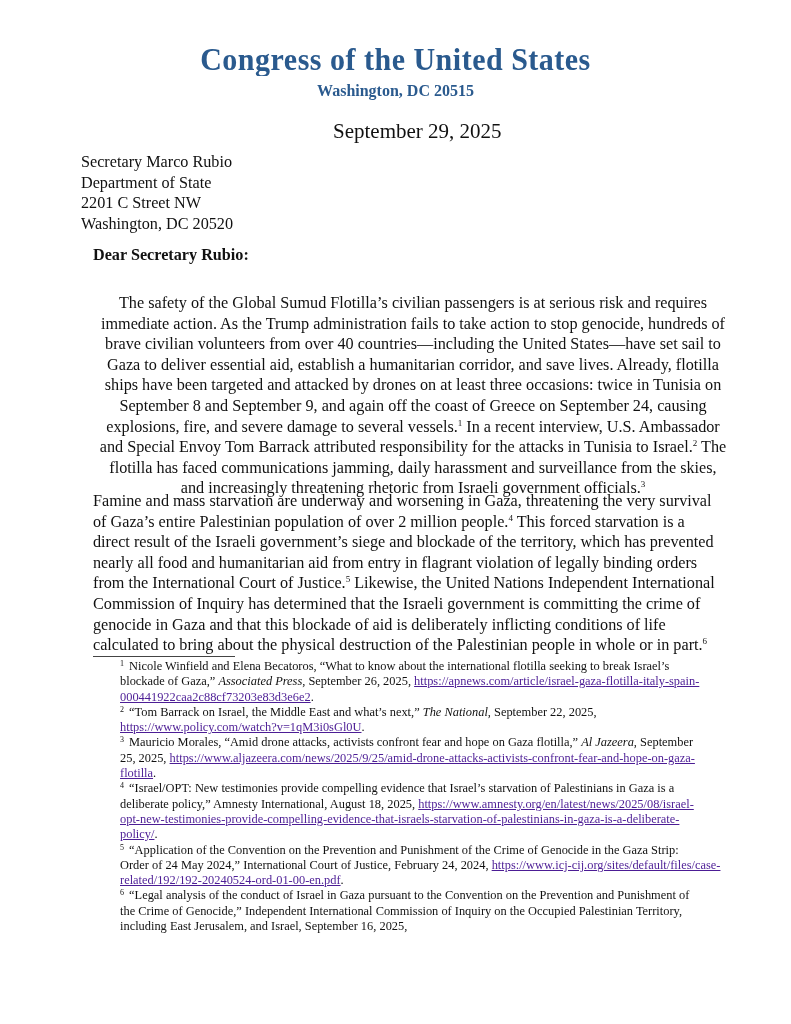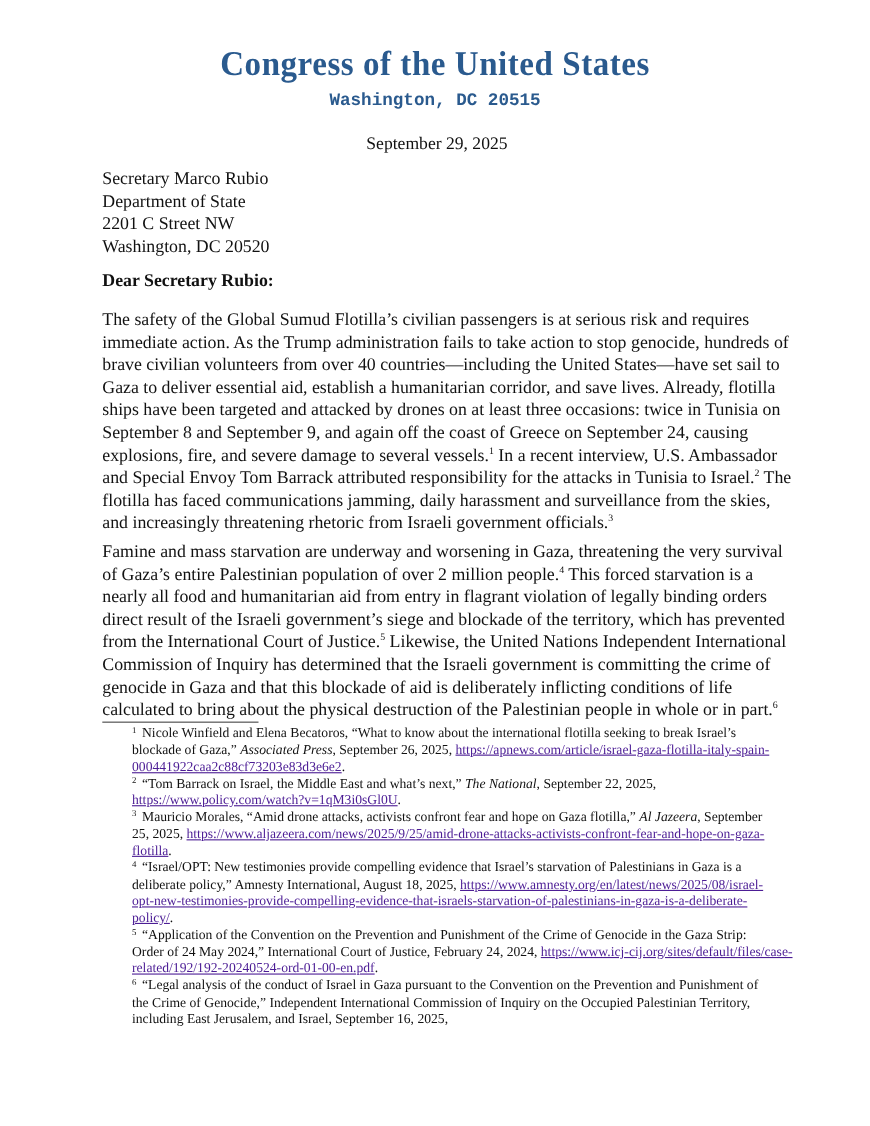--- a/index.html
+++ b/index.html
@@ -32,36 +32,36 @@
     }
     .lh-title {
       font-family: "Liberation Serif", "DejaVu Serif", serif;
       font-weight: bold;
       font-size: 30px;
       letter-spacing: 0.5px;
       line-height: 38px;
       transform: scaleY(1.05);
     }
     .lh-sub {
-      font-family: Liberation Mono, monospace;
+      font-family: Liberation Serif, serif;
       font-weight: bold;
       font-size: 16px;
       line-height: 22px;
       margin-top: 2px;
     }
     .date {
       position: absolute;
       left: 333px;
       top: 121px;
-      font-size: 16px;
+      font-size: 21px;
       line-height: 20px;
     }
     .address {
       position: absolute;
-      left: 93px;
+      left: 81px;
       top: 152px;
       font-size: 16.2px;
       line-height: 20.5px;
     }
     .address div { white-space: nowrap; }
     .salutation {
       position: absolute;
       left: 93px;
       top: 245px;
       font-size: 16.2px;
@@ -69,21 +69,21 @@
       font-weight: bold;
     }
     .para {
       position: absolute;
       left: 93px;
       width: 640px;
       font-size: 16.2px;
       line-height: 20.6px;
     }
     .para .ln { white-space: nowrap; display: block; }
-    #para1 { top: 280px; }
+    #para1 { top: 293px; text-align: center; }
     #para2 { top: 491px; }
     sup {
       font-size: 9px;
       line-height: 0;
       vertical-align: 6px;
     }
     .fn-rule {
       position: absolute;
       left: 93px;
       top: 656px;
@@ -142,22 +142,22 @@
     <span class="ln">September 8 and September 9, and again off the coast of Greece on September 24, causing</span>
     <span class="ln"><span>explosions, fire, and severe damage to several vessels.</span><sup>1</sup><span> In a recent interview, U.S. Ambassador</span></span>
     <span class="ln"><span>and Special Envoy Tom Barrack attributed responsibility for the attacks in Tunisia to Israel.</span><sup>2</sup><span> The</span></span>
     <span class="ln">flotilla has faced communications jamming, daily harassment and surveillance from the skies,</span>
     <span class="ln"><span>and increasingly threatening rhetoric from Israeli government officials.</span><sup>3</sup></span>
   </div>
 
   <div class="para" id="para2">
     <span class="ln">Famine and mass starvation are underway and worsening in Gaza, threatening the very survival</span>
     <span class="ln"><span>of Gaza’s entire Palestinian population of over 2 million people.</span><sup>4</sup><span> This forced starvation is a</span></span>
+    <span class="ln">direct result of the Israeli government’s siege and blockade of the territory, which has prevented</span>
     <span class="ln">nearly all food and humanitarian aid from entry in flagrant violation of legally binding orders</span>
-    <span class="ln">direct result of the Israeli government’s siege and blockade of the territory, which has prevented</span>
     <span class="ln"><span>from the International Court of Justice.</span><sup>5</sup><span> Likewise, the United Nations Independent International</span></span>
     <span class="ln">Commission of Inquiry has determined that the Israeli government is committing the crime of</span>
     <span class="ln">genocide in Gaza and that this blockade of aid is deliberately inflicting conditions of life</span>
     <span class="ln"><span>calculated to bring about the physical destruction of the Palestinian people in whole or in part.</span><sup>6</sup></span>
   </div>
 
   <div class="fn-rule"></div>
 
   <div class="footnotes">
 

